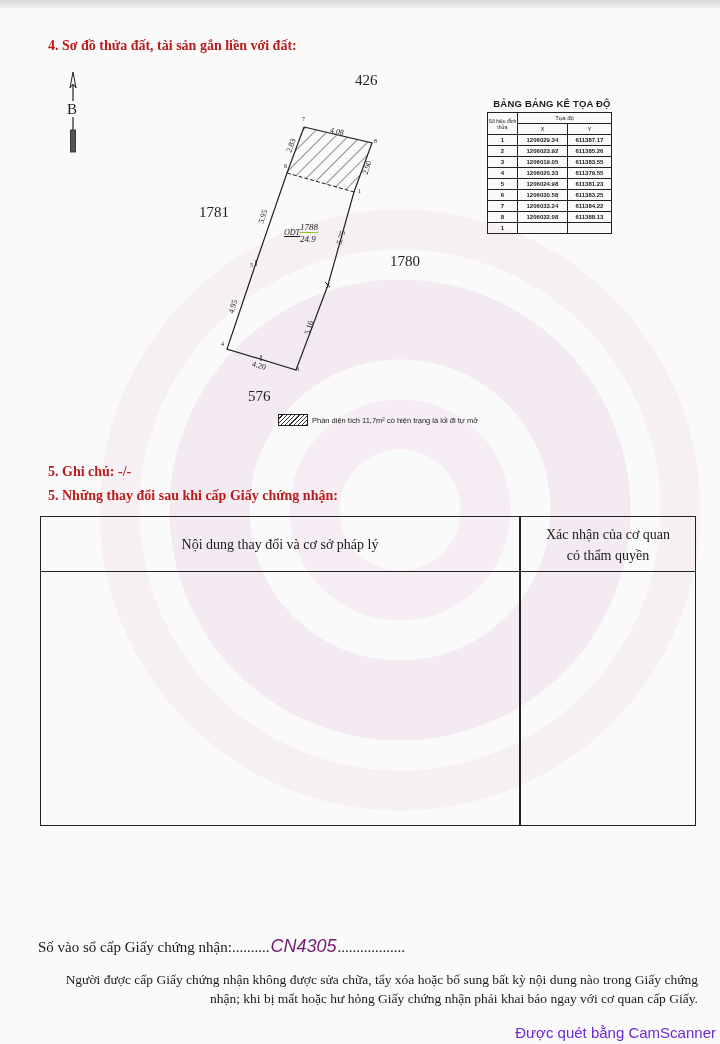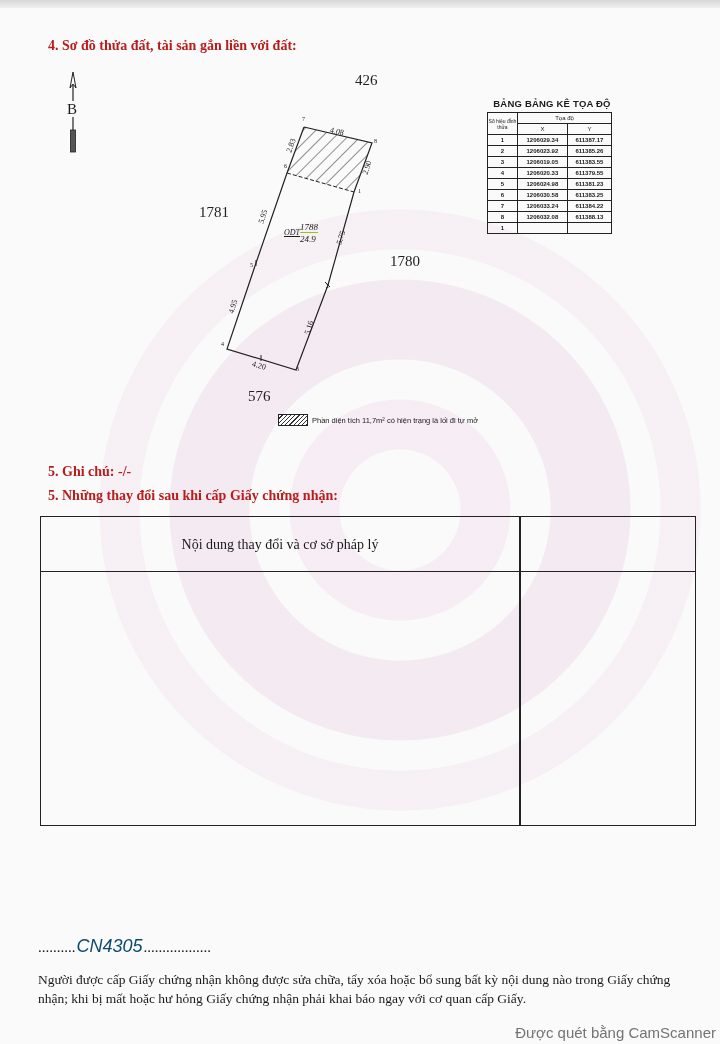--- a/index.html
+++ b/index.html
@@ -69,30 +69,30 @@
     .head-right {
       position: absolute; left: 480px; top: 0; width: 174px; height: 55px;
       display: flex; flex-direction: column; align-items: center; justify-content: center;
       font-size: 14px; line-height: 21px;
     }
     .reg-line {
       position: absolute; left: 38px; top: 936px; font-size: 15px; display: flex; align-items: baseline;
     }
     .reg-dots { letter-spacing: 0; }
     .reg-hand {
-      font-family: "Liberation Sans", sans-serif; font-size: 18px; color: #0c4a6e;
+      font-family: "Liberation Sans", sans-serif; font-size: 18px; color: #701a75;
       font-style: italic; margin: 0 1px;
     }
     .note {
       position: absolute; left: 38px; top: 970px; width: 660px;
-      font-size: 13.5px; line-height: 19px;
+      font-size: 13.5px; line-height: 19px; text-align: right;
     }
     .scanner {
       position: absolute; right: 4px; top: 1024px;
-      font-family: "Liberation Sans", sans-serif; font-size: 15px; color: #737373;
+      font-family: "Liberation Sans", sans-serif; font-size: 15px; color: #6d28d9;
     }
   </style>
 </head>
 <body>
 
 <div class="topbar"></div>
 <div class="watermark"></div>
 
 <div class="abs heading" style="left:48px; top:38px;">4. Sơ đồ thửa đất, tài sản gắn liền với đất:</div>
 
@@ -212,23 +212,28 @@
 </div>
 
 <div class="abs heading" style="left:48px; top:464px;">5. Ghi chú: -/-</div>
 
 <div class="abs heading" style="left:48px; top:488px;">5. Những thay đổi sau khi cấp Giấy chứng nhận:</div>
 
 <div class="changes-table">
   <div class="changes-head"></div>
   <div class="col-divider"></div>
   <div class="head-left">Nội dung thay đổi và cơ sở pháp lý</div>
+  <div class="head-right">
+    <span>Xác nhận của cơ quan</span>
+    <span>có thẩm quyền</span>
+  </div>
 </div>
 
 <div class="reg-line">
+  <span>Số vào sổ cấp Giấy chứng nhận:</span>
   <span class="reg-dots">..........</span>
   <span class="reg-hand">CN4305</span>
   <span class="reg-dots">..................</span>
 </div>
 
 <div class="note">Người được cấp Giấy chứng nhận không được sửa chữa, tẩy xóa hoặc bổ sung bất kỳ nội dung nào trong Giấy chứng nhận; khi bị mất hoặc hư hỏng Giấy chứng nhận phải khai báo ngay với cơ quan cấp Giấy.</div>
 
 <div class="scanner">Được quét bằng CamScanner</div>
 
 </body></html>

